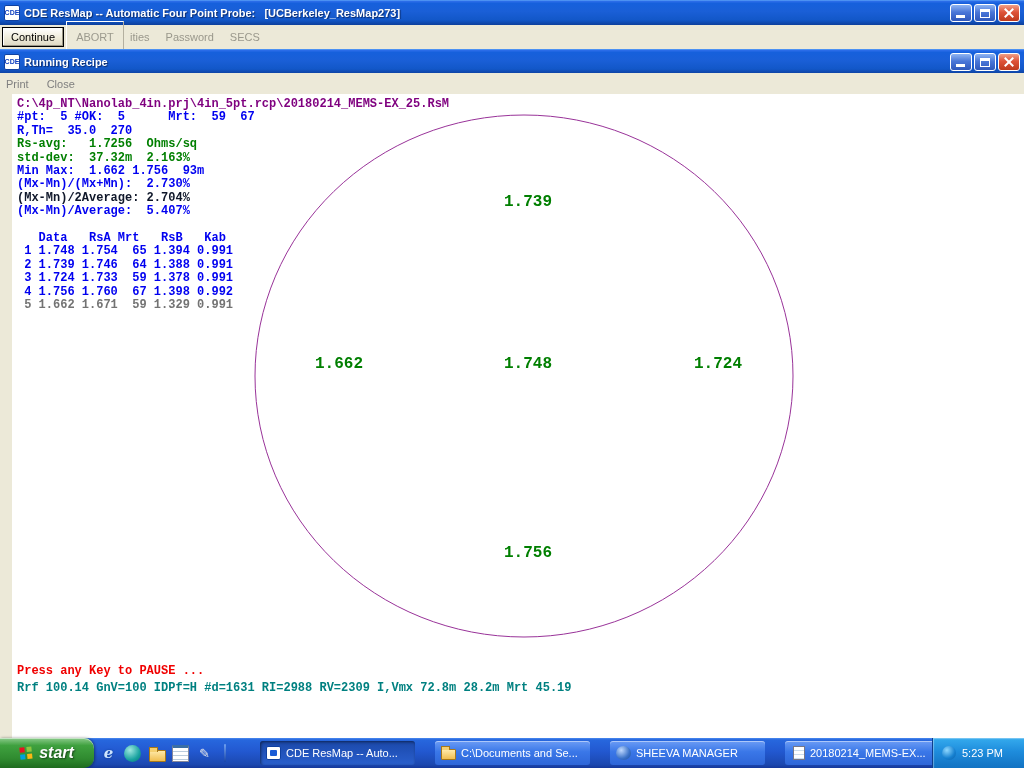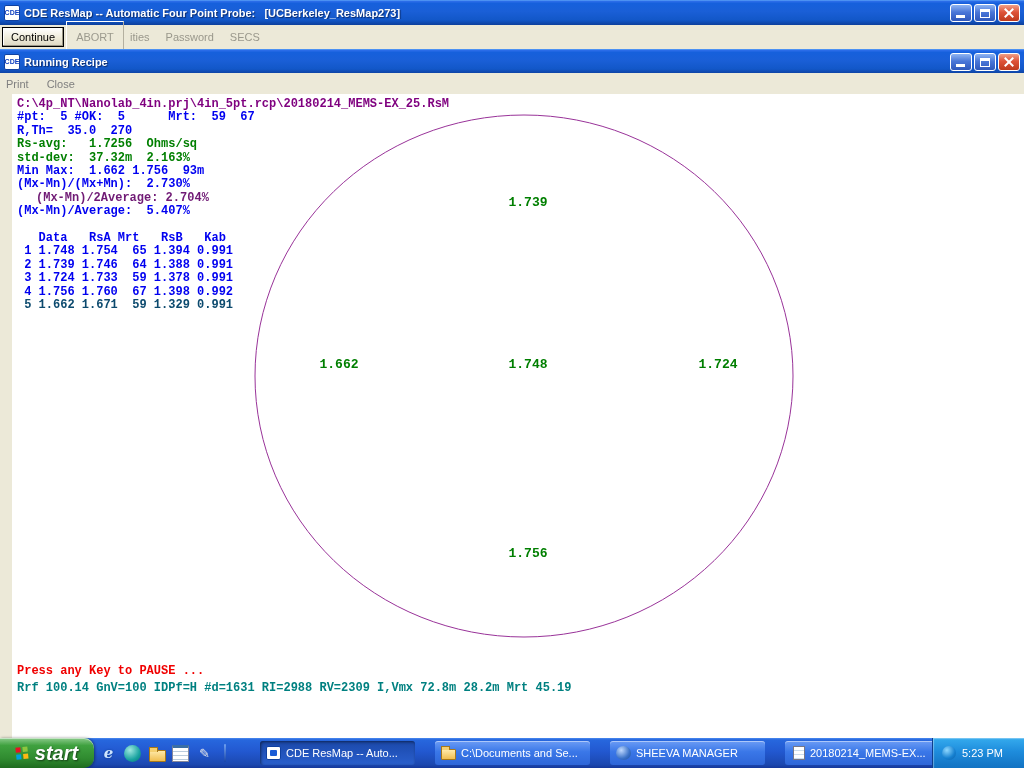--- a/index.html
+++ b/index.html
@@ -60,35 +60,35 @@
   .wafer-svg { position:absolute; left:0; top:0; }
   .report { position:absolute; left:5px; top:4px; }
   .rline {
     font-family:"Liberation Mono","DejaVu Sans Mono",monospace; font-size:12px; font-weight:bold;
     line-height:13.4px; white-space:pre;
   }
   .pause  { position:absolute; left:5px; top:571px; }
   .status { position:absolute; left:5px; top:588px; }
   .wlabel {
     position:absolute; transform:translate(-50%,-50%); color:#007F00;
-    font-family:"Liberation Mono","DejaVu Sans Mono",monospace; font-size:13px; font-weight:bold; white-space:pre;
+    font-family:"Liberation Mono","DejaVu Sans Mono",monospace; font-size:16px; font-weight:bold; white-space:pre;
   }
 
   
   .taskbar {
     position:absolute; left:0; top:738px; width:1024px; height:30px;
     background:linear-gradient(180deg,#4A8AF0 0%,#2767DE 6%,#2258D0 45%,#1C48B0 88%,#15389A 100%);
   }
   .start {
     position:absolute; left:0; top:0; width:94px; height:30px; border-radius:0 10px 10px 0;
     background:linear-gradient(180deg,#8CCB8C 0%,#3FA13F 25%,#2F8A2F 70%,#1E6B1E 100%);
     box-shadow:inset 0 1px 0 rgba(255,255,255,.5), 1px 0 3px rgba(0,0,0,.4);
     display:flex; align-items:center; justify-content:center; gap:6px; cursor:default;
   }
-  .start-label { color:#fff; font-style:italic; font-weight:bold; font-size:20px; text-shadow:1px 1px 2px rgba(0,0,0,.55); }
+  .start-label { color:#fff; font-style:italic; font-weight:bold; font-size:16px; text-shadow:1px 1px 2px rgba(0,0,0,.55); }
   .flag { position:relative; width:13px; height:13px; transform:rotate(-6deg); }
   .flag::before {
     content:""; position:absolute; left:0; top:0; width:5px; height:5px; background:#E81123;
     box-shadow:7px 0 0 #8CC63F, 0 7px 0 #00A1DE, 7px 7px 0 #FDB813;
   }
   .quicklaunch { position:absolute; left:100px; top:6px; display:flex; gap:7px; align-items:center; }
   .quicklaunch::after { content:""; width:2px; height:18px; margin-left:4px; background:linear-gradient(180deg,#6FA0F0,#1A46A8); border-radius:1px; }
   .ql { width:17px; height:17px; display:flex; align-items:center; justify-content:center; cursor:default; }
   .ql.ie { color:#CFE4FF; font-family:"DejaVu Serif",serif; font-style:italic; font-weight:bold; font-size:15px; text-shadow:0 0 2px #083A8C; }
   .ql.circle { border-radius:50%; background:radial-gradient(circle at 35% 30%, #9FE8E0, #18A2A0 60%, #0A6E70); }
@@ -182,29 +182,29 @@
       <ellipse fill="none" stroke-width="1" cx="512" cy="282" rx="269" ry="261" stroke="#993399"></ellipse>
     </svg>
     <div class="report">
         <div class="rline" style="color: rgb(127, 0, 127);">C:\4p_NT\Nanolab_4in.prj\4in_5pt.rcp\20180214_MEMS-EX_25.RsM</div>
         <div class="rline" style="color: rgb(0, 0, 240);">#pt:  5 #OK:  5      Mrt:  59  67</div>
         <div class="rline" style="color: rgb(0, 0, 240);">R,Th=  35.0  270</div>
         <div class="rline" style="color: rgb(0, 127, 0);">Rs-avg:   1.7256  Ohms/sq</div>
         <div class="rline" style="color: rgb(0, 127, 0);">std-dev:  37.32m  2.163%</div>
         <div class="rline" style="color: rgb(0, 0, 240);">Min Max:  1.662 1.756  93m</div>
         <div class="rline" style="color: rgb(0, 0, 240);">(Mx-Mn)/(Mx+Mn):  2.730%</div>
-        <div class="rline" style="color: #701a75; margin-left: 19px;">(Mx-Mn)/2Average: 2.704%</div>
+        <div class="rline" style="color: #0f172a;">(Mx-Mn)/2Average: 2.704%</div>
         <div class="rline" style="color: rgb(0, 0, 240);">(Mx-Mn)/Average:  5.407%</div>
         <div class="rline" style="color: rgb(0, 0, 240);">&nbsp;</div>
         <div class="rline" style="color: rgb(0, 0, 240);">   Data   RsA Mrt   RsB   Kab</div>
         <div class="rline" style="color: rgb(0, 0, 240);"> 1 1.748 1.754  65 1.394 0.991</div>
         <div class="rline" style="color: rgb(0, 0, 240);"> 2 1.739 1.746  64 1.388 0.991</div>
         <div class="rline" style="color: rgb(0, 0, 240);"> 3 1.724 1.733  59 1.378 0.991</div>
         <div class="rline" style="color: rgb(0, 0, 240);"> 4 1.756 1.760  67 1.398 0.992</div>
-        <div class="rline" style="color: #0c4a6e; font-family: Liberation Mono, monospace;"> 5 1.662 1.671  59 1.329 0.991</div>
+        <div class="rline" style="color: #737373; font-family: Liberation Mono, monospace;"> 5 1.662 1.671  59 1.329 0.991</div>
       </div>
     <div>
         <span class="wlabel" style="left: 516px; top: 108px;">1.739</span>
         <span class="wlabel" style="left: 327px; top: 270px;">1.662</span>
         <span class="wlabel" style="left: 516px; top: 270px;">1.748</span>
         <span class="wlabel" style="left: 706px; top: 270px;">1.724</span>
         <span class="wlabel" style="left: 516px; top: 459px;">1.756</span>
       </div>
     <div class="rline pause" style="color: rgb(240, 0, 0);">Press any Key to PAUSE ...</div>
     <div class="rline status" style="color: rgb(0, 128, 128); text-align: center;">Rrf 100.14 GnV=100 IDPf=H #d=1631 RI=2988 RV=2309 I,Vmx 72.8m 28.2m Mrt 45.19</div>

